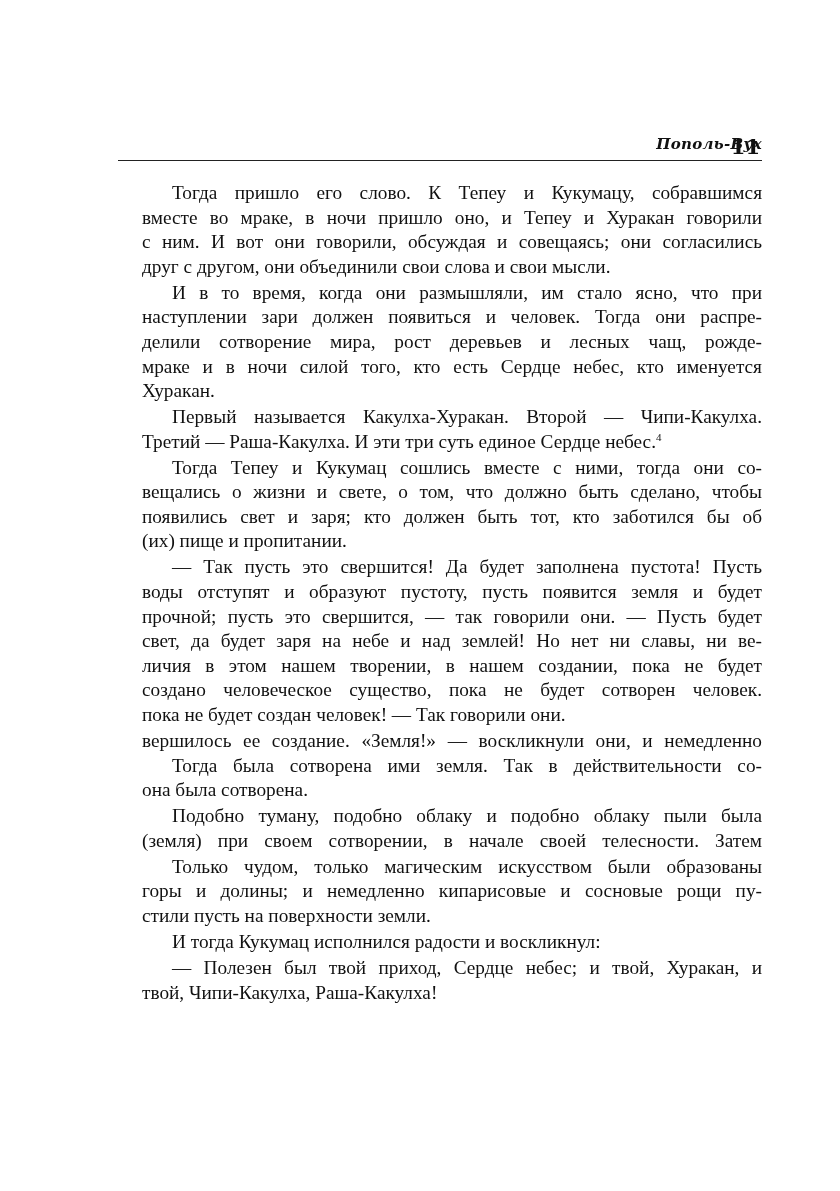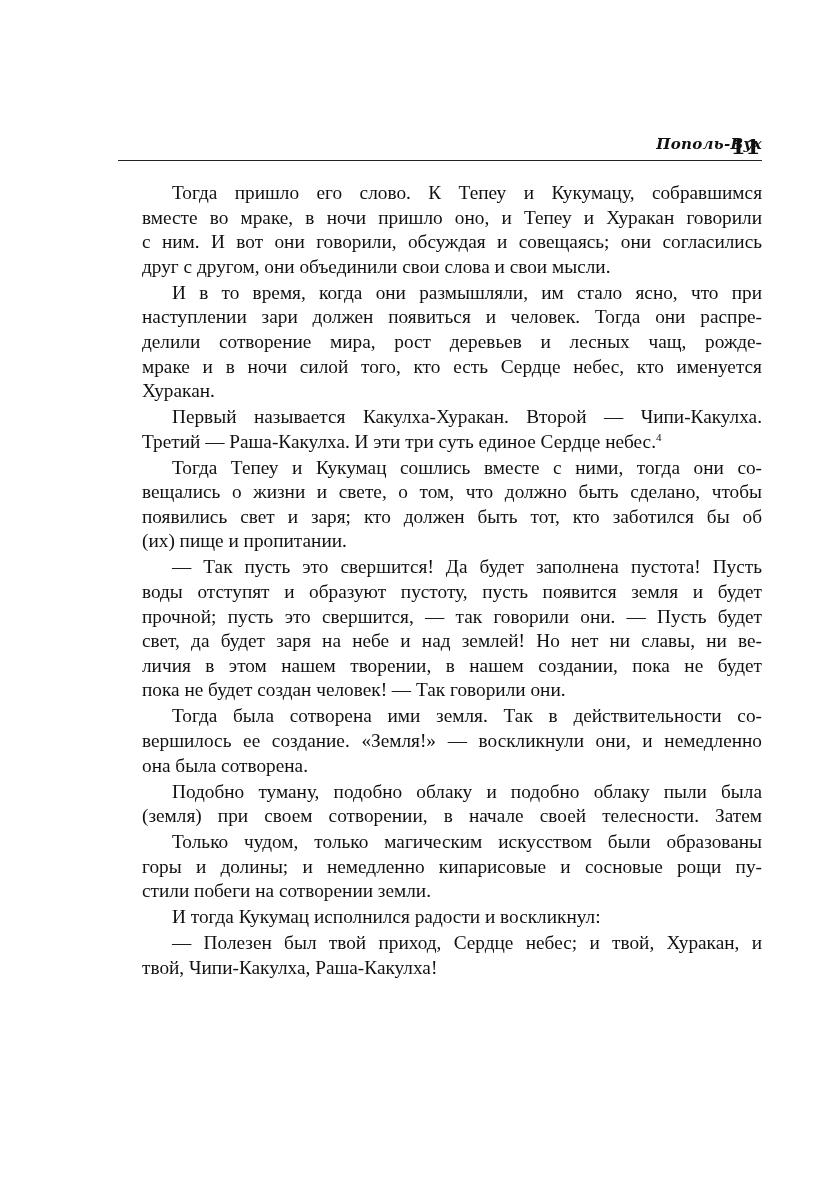--- a/index.html
+++ b/index.html
@@ -112,35 +112,36 @@
       <span class="line">вещались о жизни и свете, о том, что должно быть сделано, чтобы</span>
       <span class="line">появились свет и заря; кто должен быть тот, кто заботился бы об</span>
       <span class="line last">(их) пище и пропитании.</span>
     </p>
     <p class="para">
       <span class="line first">— Так пусть это свершится! Да будет заполнена пустота! Пусть</span>
       <span class="line">воды отступят и образуют пустоту, пусть появится земля и будет</span>
       <span class="line">прочной; пусть это свершится, — так говорили они. — Пусть будет</span>
       <span class="line">свет, да будет заря на небе и над землей! Но нет ни славы, ни ве-</span>
       <span class="line">личия в этом нашем творении, в нашем создании, пока не будет</span>
+      <span class="line">создано человеческое существо, пока не будет сотворен человек.</span>
       <span class="line last">пока не будет создан человек! — Так говорили они.</span>
     </p>
     <p class="para">
+      <span class="line">вершилось ее создание. «Земля!» — воскликнули они, и немедленно</span>
       <span class="line first">Тогда была сотворена ими земля. Так в действительности со-</span>
-      <span class="line">вершилось ее создание. «Земля!» — воскликнули они, и немедленно</span>
       <span class="line last">она была сотворена.</span>
     </p>
     <p class="para">
       <span class="line first">Подобно туману, подобно облаку и подобно облаку пыли была</span>
       <span class="line">(земля) при своем сотворении, в начале своей телесности. Затем</span>
     </p>
     <p class="para">
       <span class="line first">Только чудом, только магическим искусством были образованы</span>
       <span class="line">горы и долины; и немедленно кипарисовые и сосновые рощи пу-</span>
-      <span class="line last">стили побеги на сотворении земли.</span>
+      <span class="line last">стили пусть на поверхности земли.</span>
     </p>
     <p class="para">
       <span class="line first last">И тогда Кукумац исполнился радости и воскликнул:</span>
     </p>
     <p class="para">
       <span class="line first">— Полезен был твой приход, Сердце небес; и твой, Хуракан, и</span>
       <span class="line last">твой, Чипи-Какулха, Раша-Какулха!</span>
     </p>
   </div>
 </div>

